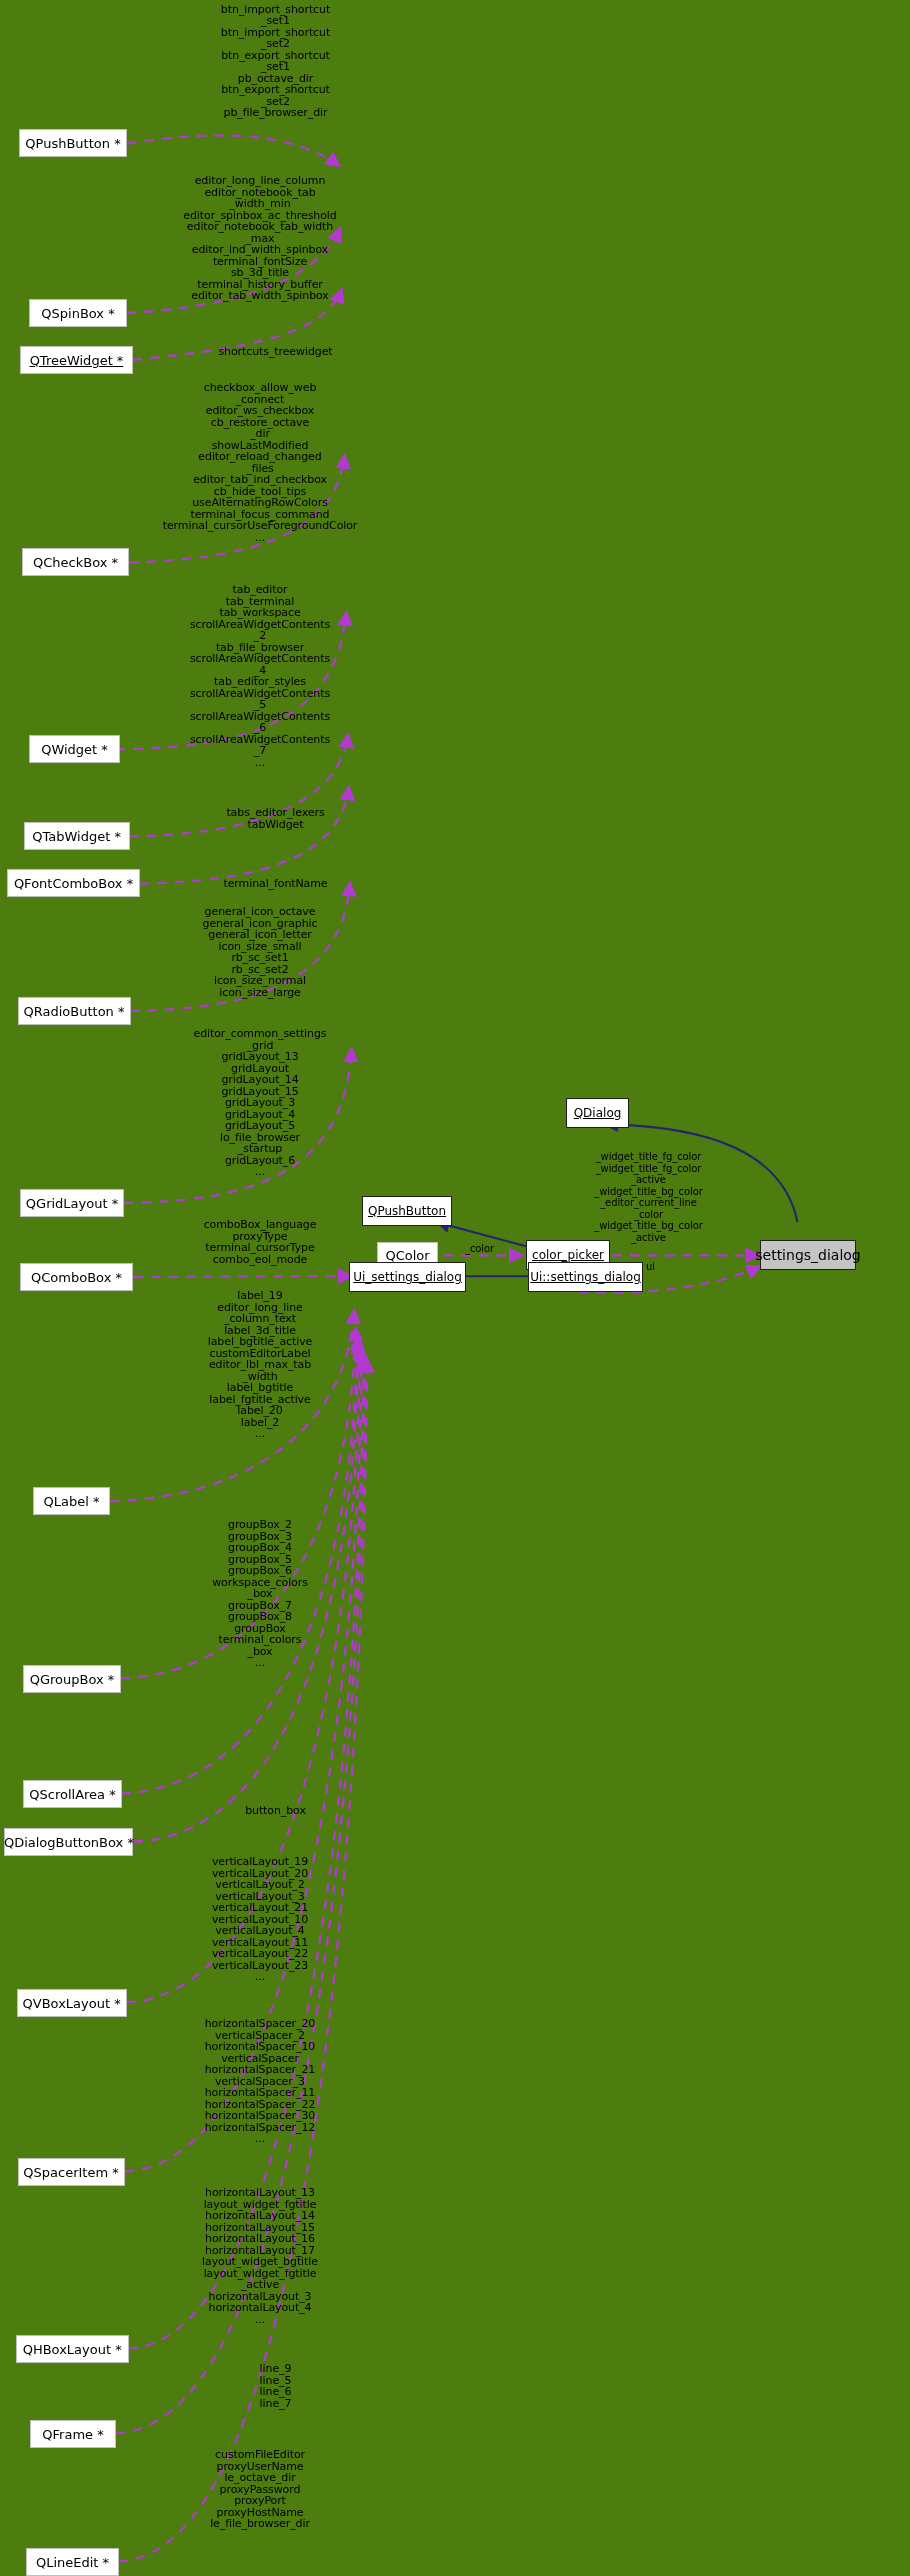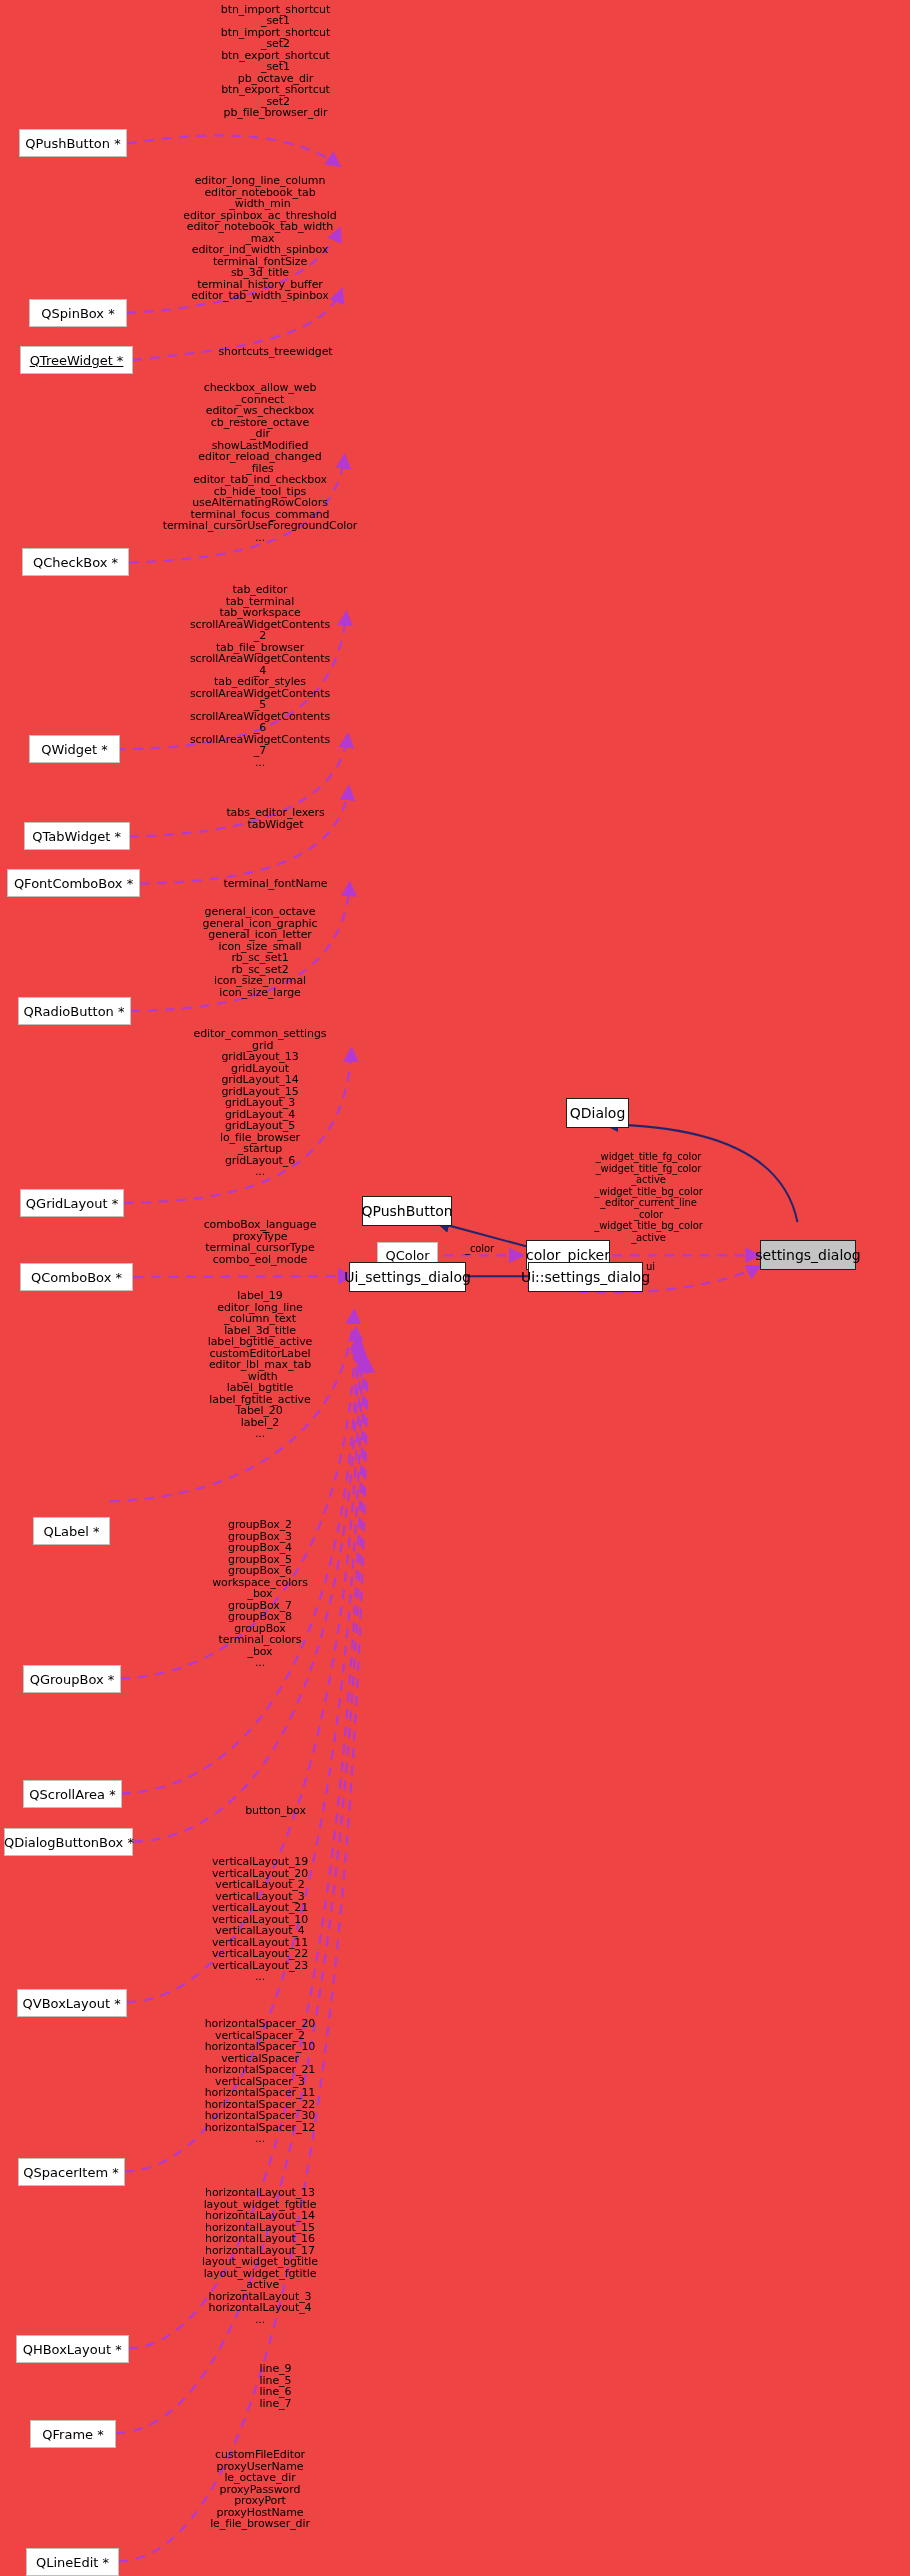--- a/index.html
+++ b/index.html
@@ -5,21 +5,21 @@
 <style>
   html,body{margin:0;padding:0;background:#ffffff;}
   body{
     font-family:"DejaVu Sans","Liberation Sans",sans-serif;
     -webkit-font-smoothing:antialiased;
   }
   #canvas{
     position:relative;
     width:910px;
     height:2576px;
-    background:#ef4444;
+    background:#4d7c0f;
     overflow:hidden;
   }
   svg.edges{
     position:absolute;
     left:0; top:0;
     width:910px;
     height:2576px;
     pointer-events:none;
   }
   
@@ -39,21 +39,22 @@
     color:#000000;
   }
   
   .node.ext{
     border:0.9px solid #bfbfbf;
     font-size:13px;
   }
   
   .node.doc{
     border:1.4px solid #1f1f1f;
-    font-size:14px;
+    font-size:12px;
+    text-decoration:underline;
   }
   
   .node.subject{
     border:1.4px solid #1f1f1f;
     background:#c4c4c4;
     font-size:14px;
   }
   
   .edge-label{
     position:absolute;
@@ -355,21 +356,21 @@
   </div>
 
   <div class="node ext" style="left:20px; top:1189px; width:104px; height:28px;">
     <span class="nlabel">QGridLayout *</span>
   </div>
 
   <div class="node ext" style="left:20px; top:1263px; width:113px; height:28px;">
     <span class="nlabel">QComboBox *</span>
   </div>
 
-  <div class="node ext" style="left:33px; top:1487px; width:77px; height:28px;margin-top:30px;">
+  <div class="node ext" style="left:33px; top:1487px; width:77px; height:28px;">
     <span class="nlabel">QLabel *</span>
   </div>
 
   <div class="node ext" style="left:23px; top:1665px; width:98px; height:28px;">
     <span class="nlabel">QGroupBox *</span>
   </div>
 
   <div class="node ext" style="left:23px; top:1780px; width:99px; height:28px;">
     <span class="nlabel">QScrollArea *</span>
   </div>

